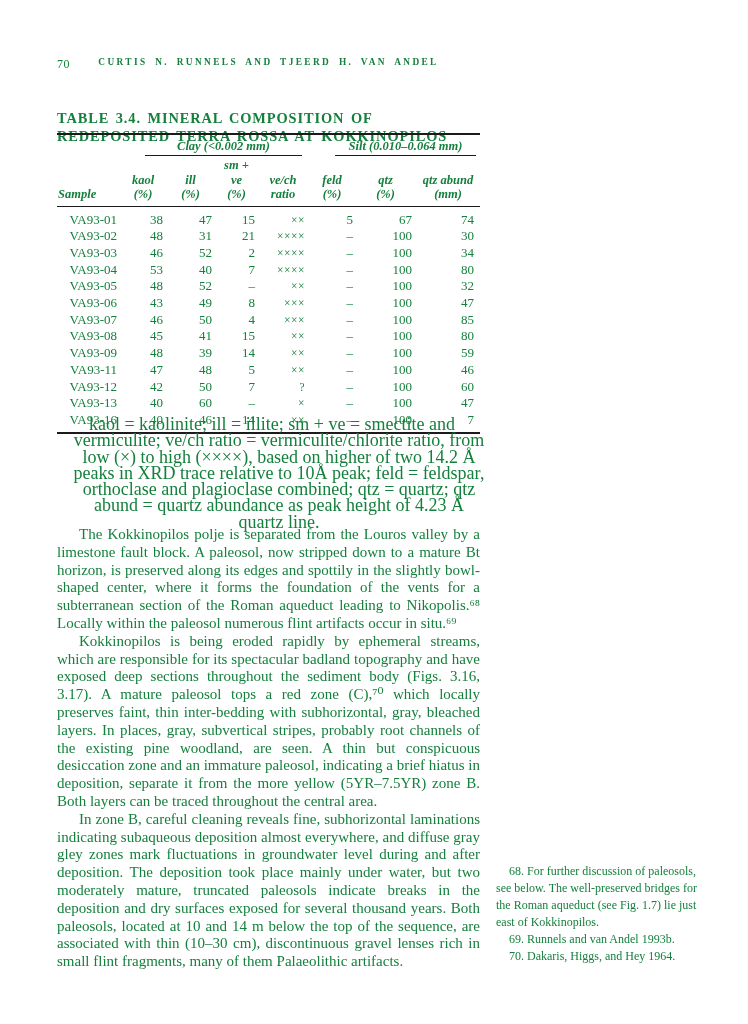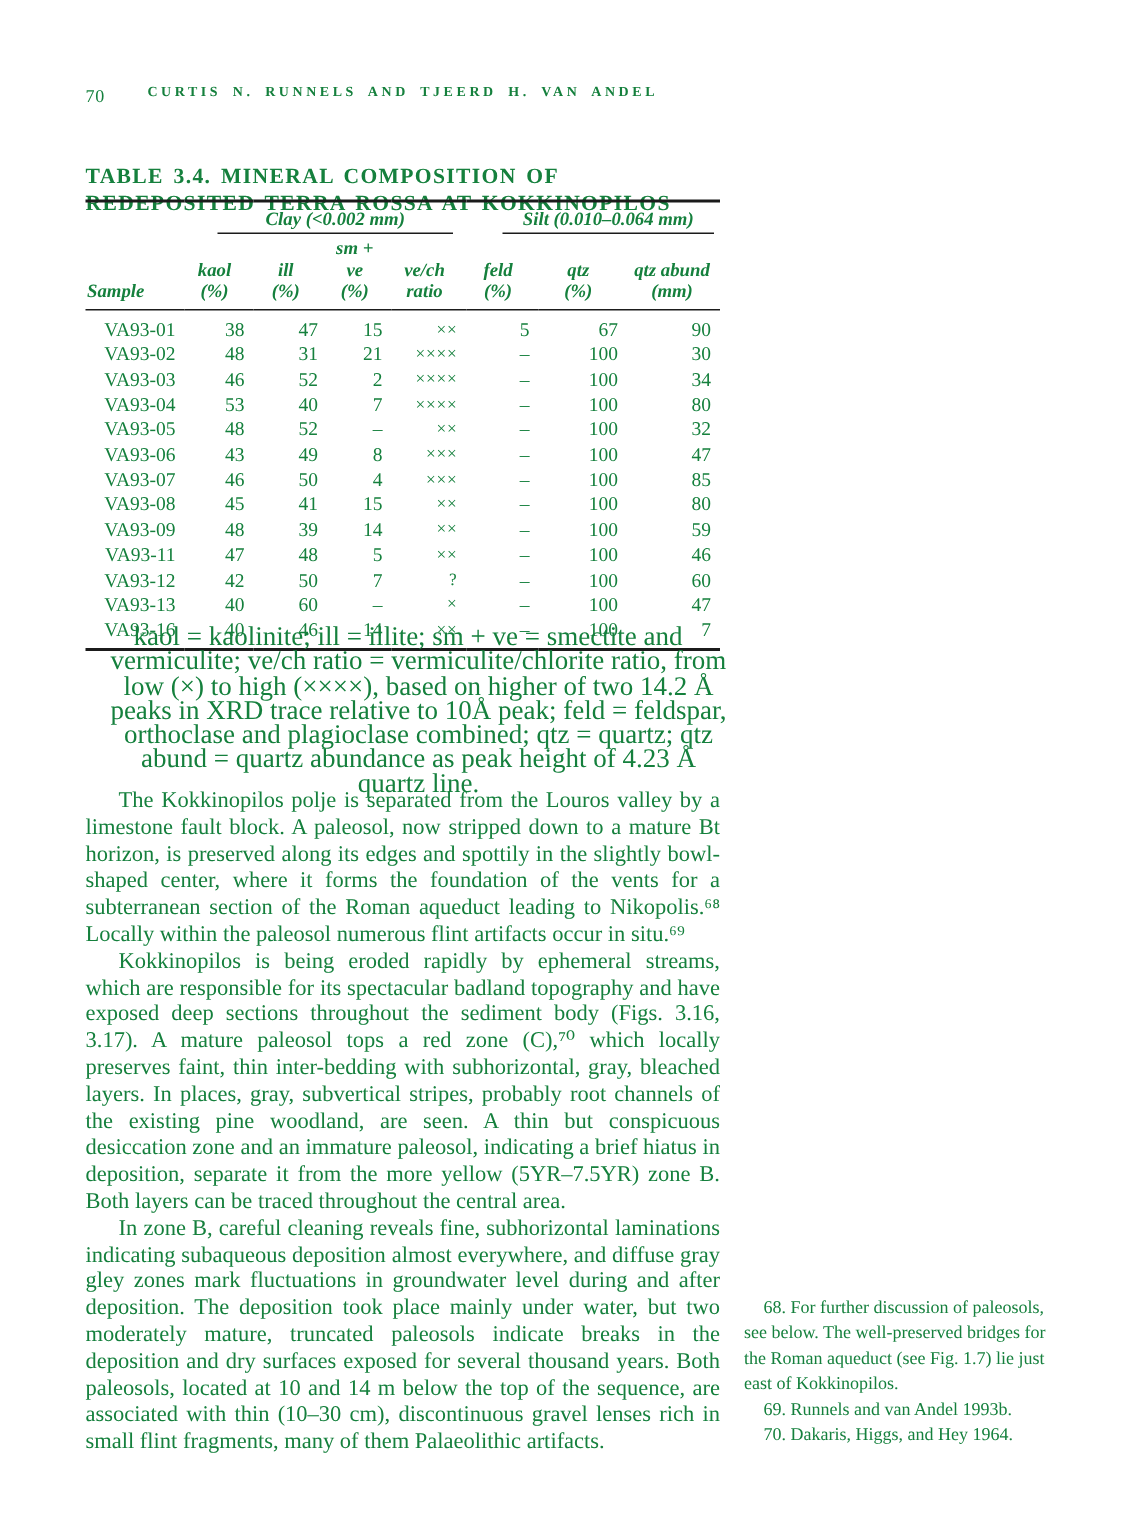--- a/index.html
+++ b/index.html
@@ -143,21 +143,21 @@
     </thead>
     <tbody>
         <tr>
           <td class="c0">VA93-01</td>
           <td class="c1">38</td>
           <td class="c2">47</td>
           <td class="c3">15</td>
           <td class="c4">××</td>
           <td class="c5">5</td>
           <td class="c6">67</td>
-          <td class="c7">90</td>
+          <td class="c7">74</td>
         </tr>
         <tr>
           <td class="c0">VA93-02</td>
           <td class="c1">48</td>
           <td class="c2">31</td>
           <td class="c3">21</td>
           <td class="c4">××××</td>
           <td class="c5">–</td>
           <td class="c6">100</td>
           <td class="c7">30</td>

